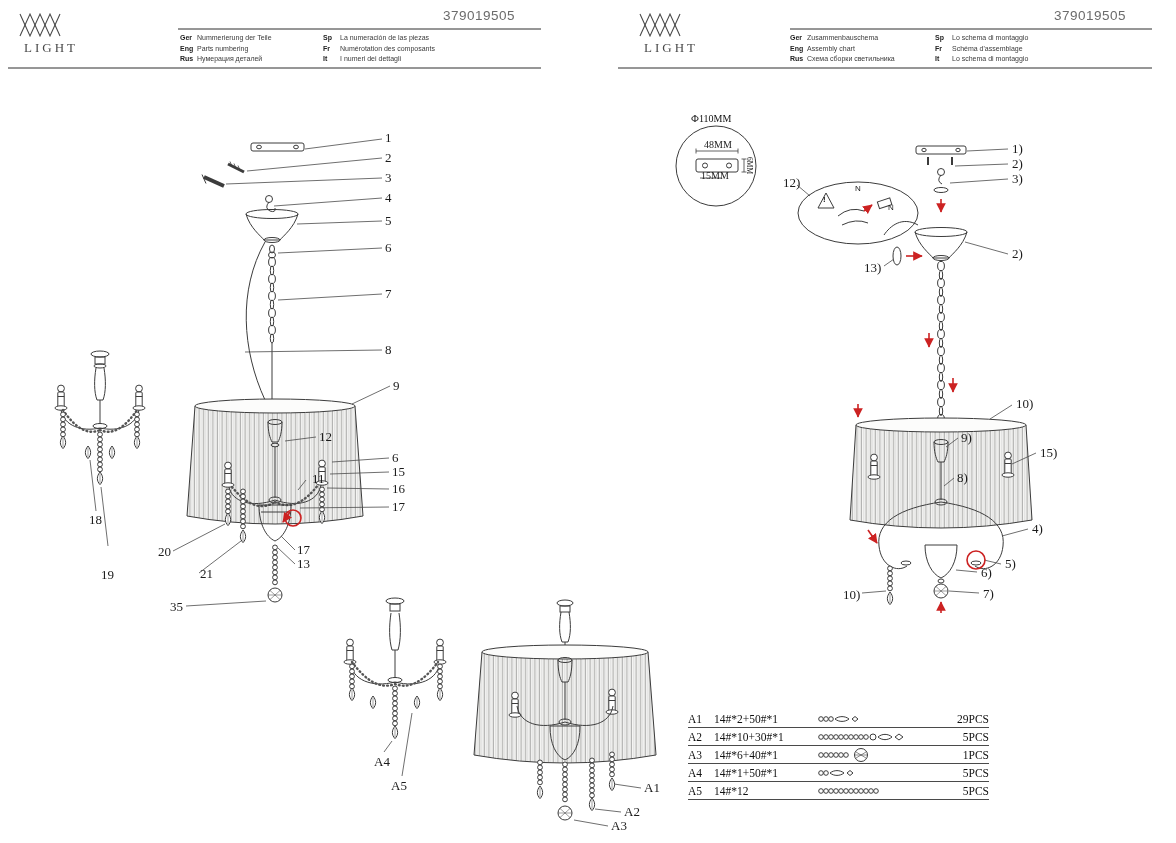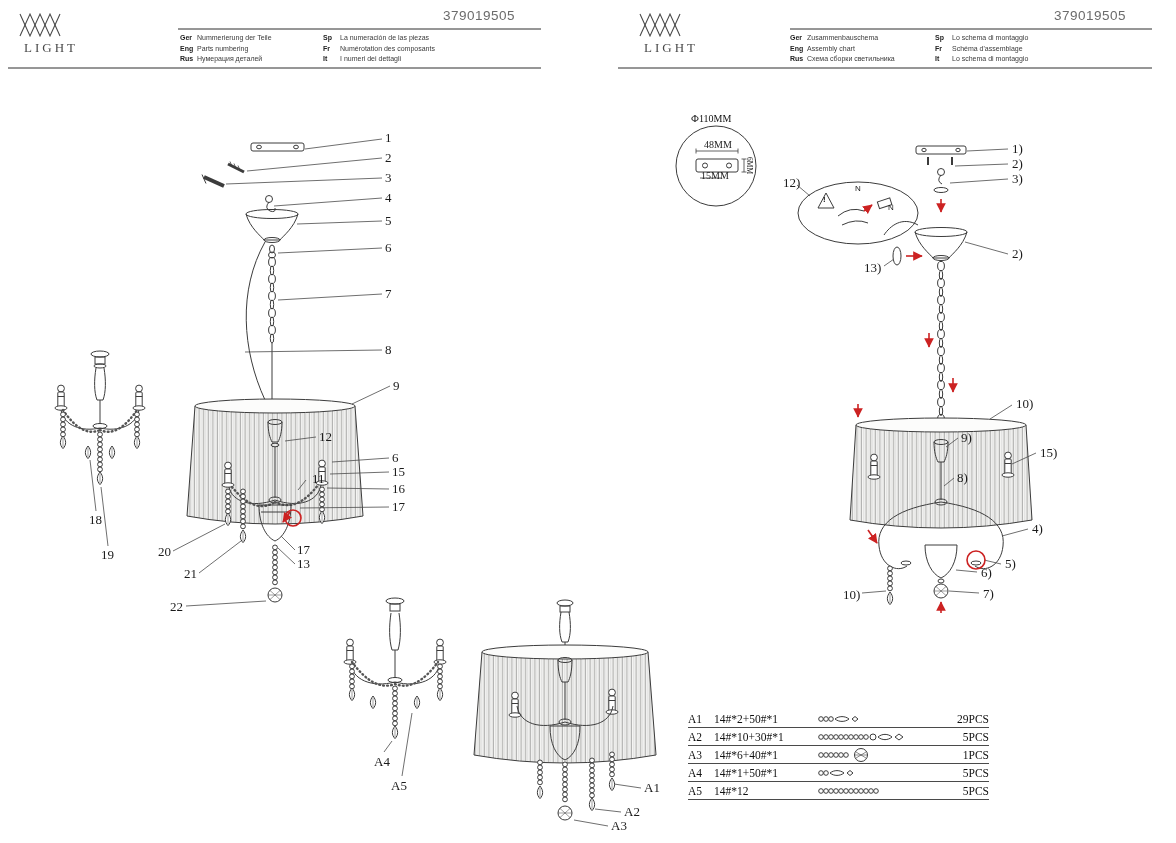--- a/index.html
+++ b/index.html
@@ -446,24 +446,24 @@
 <span class="co" style="left:393px;top:379px">9</span>
 <span class="co" style="left:319px;top:430px">12</span>
 <span class="co" style="left:312px;top:472px">11</span>
 <span class="co" style="left:297px;top:543px">17</span>
 <span class="co" style="left:297px;top:557px">13</span>
 <span class="co" style="left:392px;top:451px">6</span>
 <span class="co" style="left:392px;top:465px">15</span>
 <span class="co" style="left:392px;top:482px">16</span>
 <span class="co" style="left:392px;top:500px">17</span>
 <span class="co" style="left:89px;top:513px">18</span>
-<span class="co" style="left:101px;top:548px">19</span>
+<span class="co" style="left:101px;top:568px">19</span>
 <span class="co" style="left:158px;top:545px">20</span>
-<span class="co" style="left:184px;top:567px">21</span>
-<span class="co" style="left:170px;top:600px">22</span>
+<span class="co" style="left:200px;top:567px">21</span>
+<span class="co" style="left:170px;top:600px">35</span>
 <span class="co" style="left:374px;top:755px">A4</span>
 <span class="co" style="left:391px;top:779px">A5</span>
 <span class="co" style="left:644px;top:781px">A1</span>
 <span class="co" style="left:624px;top:805px">A2</span>
 <span class="co" style="left:611px;top:819px">A3</span>
 
 <span class="co" style="left:1012px;top:142px">1)</span>
 <span class="co" style="left:1012px;top:157px">2)</span>
 <span class="co" style="left:1012px;top:172px">3)</span>
 <span class="co" style="left:783px;top:176px">12)</span>

